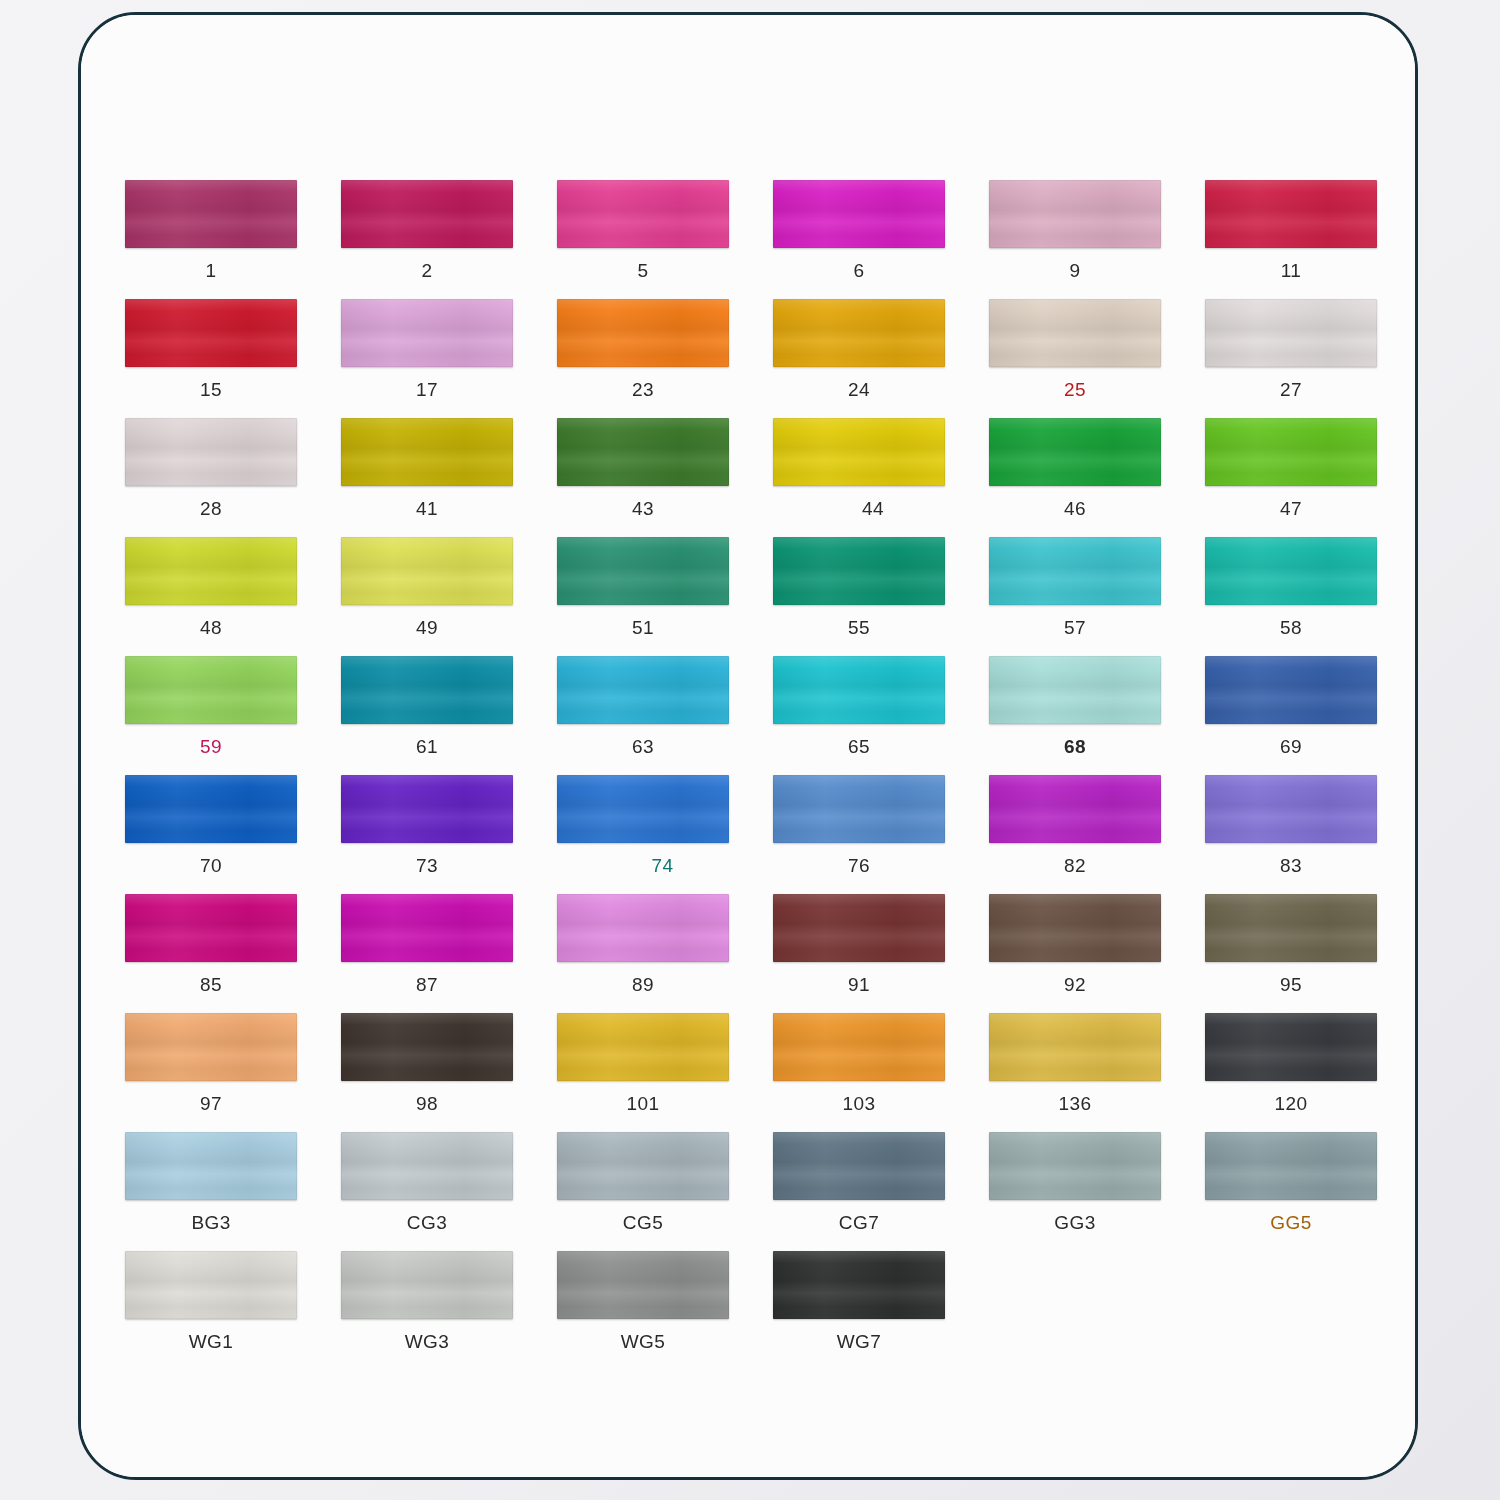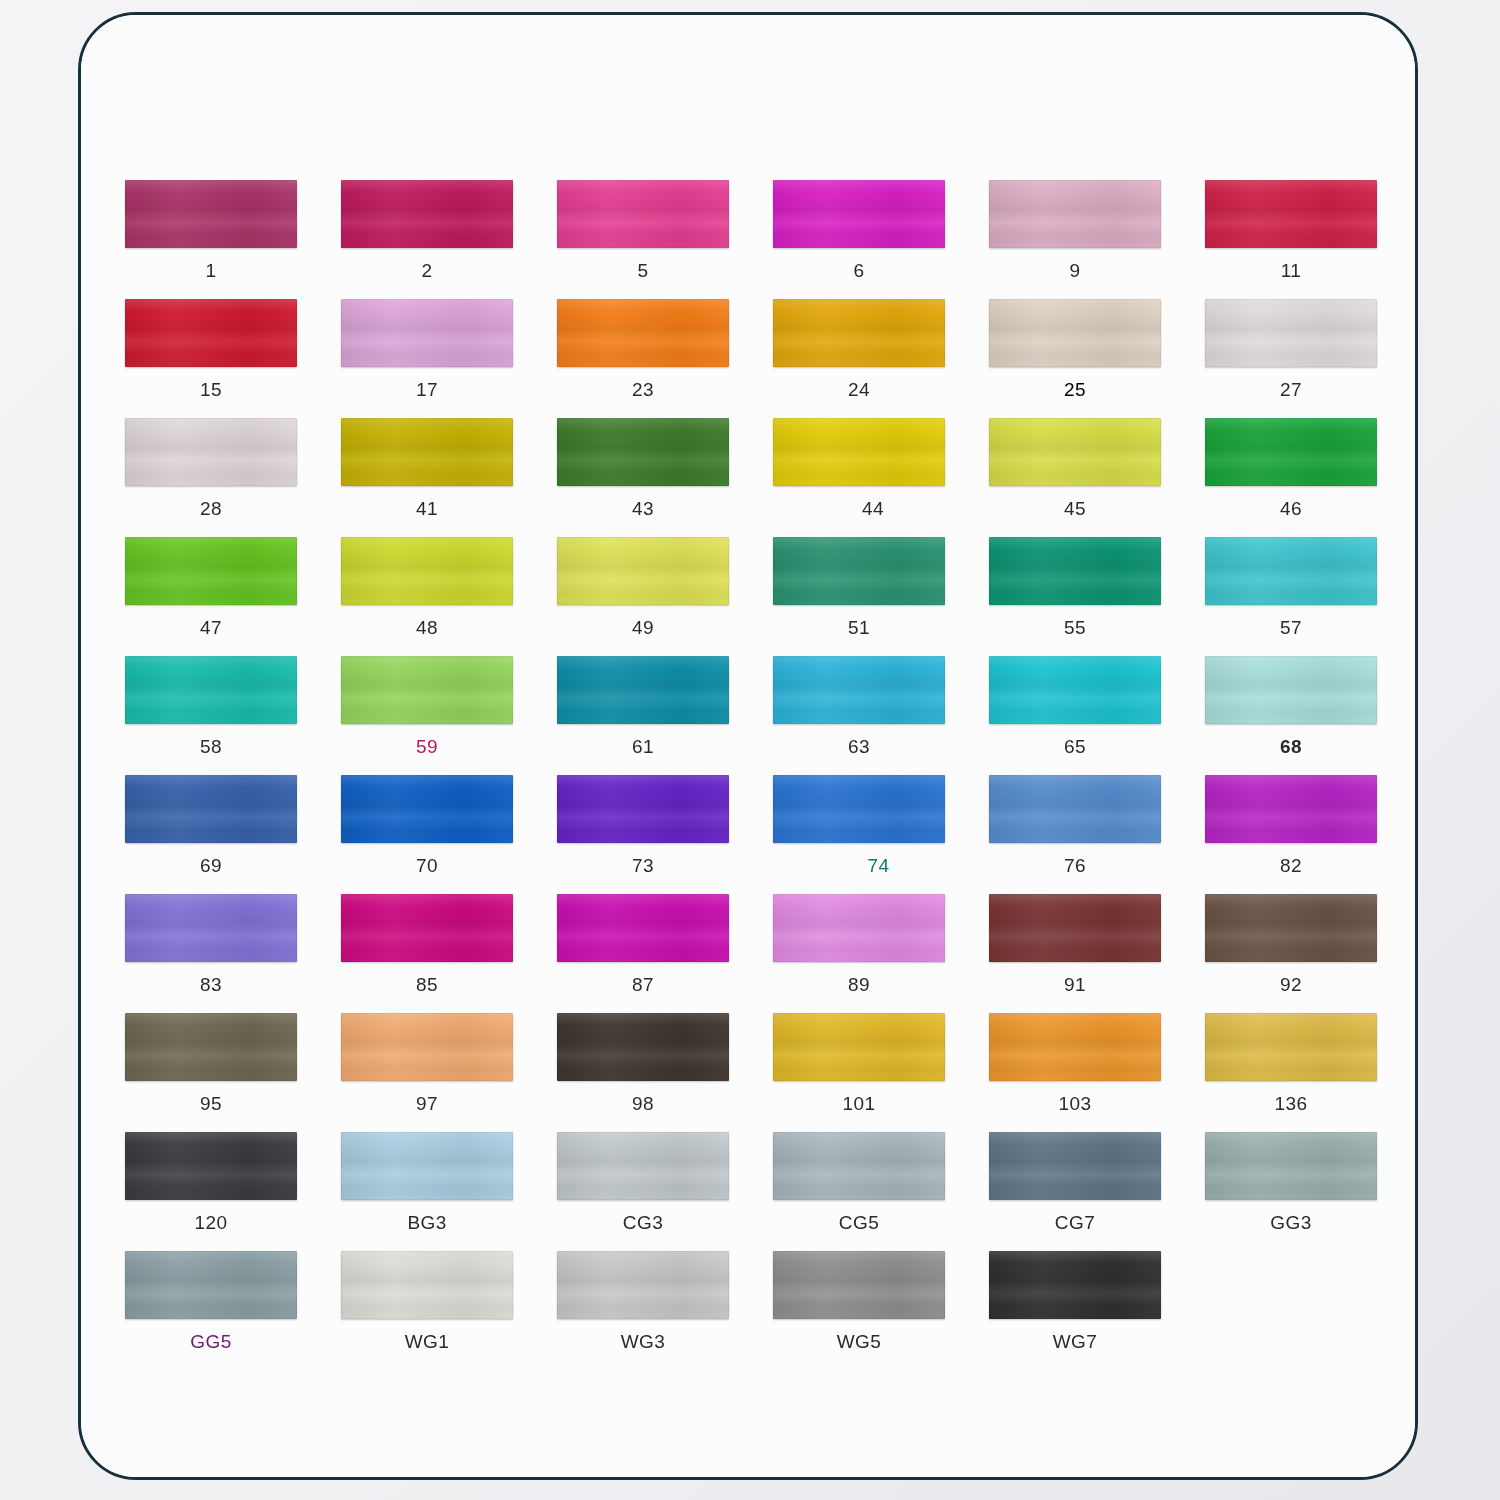--- a/index.html
+++ b/index.html
@@ -154,21 +154,21 @@
           <div class="cell">
             <div class="chip" style="background-color: rgb(244, 125, 24);"></div>
             <div class="chip-label" style="color: rgb(42, 42, 42);">23</div>
           </div>
           <div class="cell">
             <div class="chip" style="background-color: rgb(227, 167, 11);"></div>
             <div class="chip-label" style="color: rgb(42, 42, 42);">24</div>
           </div>
           <div class="cell">
             <div class="chip" style="background-color: rgb(221, 208, 194);"></div>
-            <div class="chip-label" style="color: #000000;">25</div>
+            <div class="chip-label" style="color: #b91c1c;">25</div>
           </div>
           <div class="cell">
             <div class="chip" style="background-color: rgb(224, 218, 218);"></div>
             <div class="chip-label" style="color: rgb(42, 42, 42);">27</div>
           </div>
           <div class="cell">
             <div class="chip" style="background-color: rgb(222, 212, 214);"></div>
             <div class="chip-label" style="color: rgb(42, 42, 42);">28</div>
           </div>
           <div class="cell">
@@ -177,24 +177,20 @@
           </div>
           <div class="cell">
             <div class="chip" style="background-color: rgb(61, 123, 44);"></div>
             <div class="chip-label" style="color: rgb(42, 42, 42);">43</div>
           </div>
           <div class="cell">
             <div class="chip" style="background-color: rgb(226, 204, 9);"></div>
             <div class="chip-label" style="color: rgb(42, 42, 42); margin-left: 28px;">44</div>
           </div>
           <div class="cell">
-            <div class="chip" style="background-color: rgb(214, 220, 70);"></div>
-            <div class="chip-label" style="color: rgb(42, 42, 42);">45</div>
-          </div>
-          <div class="cell">
             <div class="chip" style="background-color: rgb(25, 164, 58);"></div>
             <div class="chip-label" style="color: rgb(42, 42, 42);">46</div>
           </div>
           <div class="cell">
             <div class="chip" style="background-color: rgb(101, 196, 33);"></div>
             <div class="chip-label" style="color: rgb(42, 42, 42);">47</div>
           </div>
           <div class="cell">
             <div class="chip" style="background-color: rgb(204, 217, 46);"></div>
             <div class="chip-label" style="color: rgb(42, 42, 42);">48</div>
@@ -330,21 +326,21 @@
           <div class="cell">
             <div class="chip" style="background-color: rgb(95, 117, 133);"></div>
             <div class="chip-label" style="color: rgb(42, 42, 42);">CG7</div>
           </div>
           <div class="cell">
             <div class="chip" style="background-color: rgb(155, 175, 174);"></div>
             <div class="chip-label" style="color: rgb(42, 42, 42);">GG3</div>
           </div>
           <div class="cell">
             <div class="chip" style="background-color: rgb(138, 159, 164);"></div>
-            <div class="chip-label" style="color: #701a75;">GG5</div>
+            <div class="chip-label" style="color: #a16207;">GG5</div>
           </div>
           <div class="cell">
             <div class="chip" style="background-color: rgb(221, 219, 213);"></div>
             <div class="chip-label" style="color: rgb(42, 42, 42);">WG1</div>
           </div>
           <div class="cell">
             <div class="chip" style="background-color: rgb(198, 200, 198);"></div>
             <div class="chip-label" style="color: rgb(42, 42, 42);">WG3</div>
           </div>
           <div class="cell">

